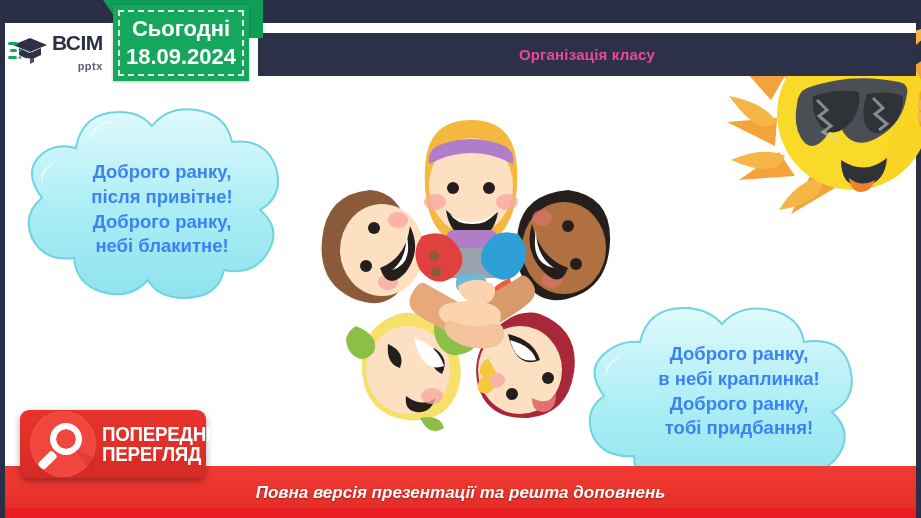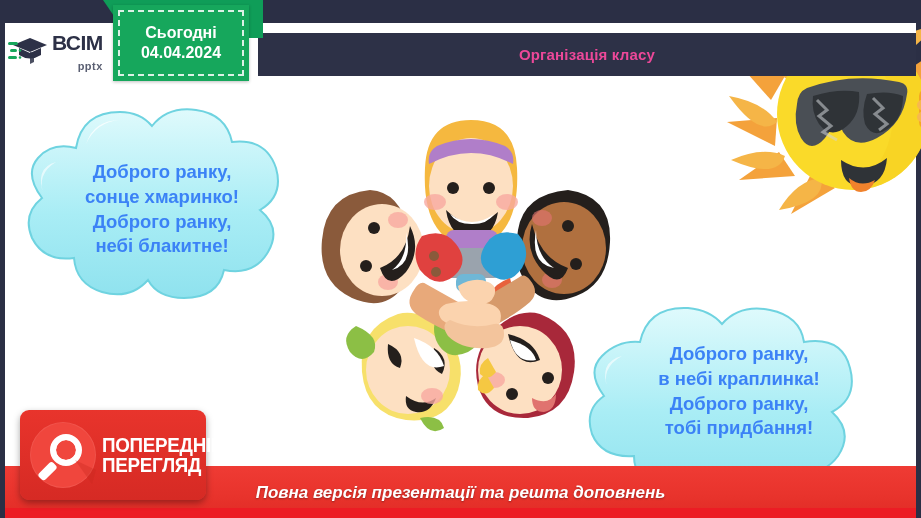--- a/index.html
+++ b/index.html
@@ -69,21 +69,21 @@
     background:#16a75c;
     display:flex; flex-direction:column; align-items:center; justify-content:center;
     gap:2px;
     box-shadow:0 1px 3px rgba(0,0,0,.25);
   }
   .datebadge::after{
     content:""; position:absolute; left:5px; top:5px; right:5px; bottom:5px;
     border:2px dashed rgba(255,255,255,.85);
   }
   .datebadge .dline {
-    color:#ffffff; font-size:16px; font-weight:600; position:relative; z-index:2;
+    color:#ffffff; font-size:22px; font-weight:600; position:relative; z-index:2;
   }
 
   
   .sun { position:absolute; right:-30px; top:-8px; width:230px; height:235px; }
 
   
   .kids { position:absolute; left:296px; top:108px; width:350px; height:330px; }
 
   
   .cloud { position:absolute; }
@@ -107,21 +107,21 @@
     color:#ffffff; font-size:17px; font-weight:700; font-style:italic;
     line-height:1.33; text-shadow:0 1px 2px rgba(0,0,0,.35);
   }
   .redfooter {
     position:absolute; left:5px; top:508px; width:911px; height:10px;
     background:#ec1c24;
   }
 
   
   .previewbadge {
-    position:absolute; left:20px; top:410px; width:186px; height:90px;
+    position:absolute; left:20px; top:410px; width:186px; height:68px;
     background:linear-gradient(180deg,#e8342c 0%,#d62a24 100%);
     border-radius:9px;
     box-shadow:0 3px 7px rgba(0,0,0,.35);
     display:flex; align-items:center; gap:6px; padding:0 8px 0 10px;
   }
   .previewbadge .magcircle {
     flex:0 0 auto; width:66px; height:66px; border-radius:50%;
     background:#f0463d; position:relative;
     box-shadow:inset 0 0 0 1px rgba(255,255,255,.08);
   }
@@ -268,21 +268,21 @@
         </linearGradient>
       </defs>
       <g>
         <path d="M62 44 q6 -36 44 -36 q20 0 32 14 q16 -20 44 -16 q30 4 36 32 q34 -4 44 26 q8 28 -16 42 q22 18 8 42 q-14 24 -44 18 q-6 28 -40 28 q-26 0 -36 -18 q-18 20 -46 12 q-26 -8 -28 -34 q-30 4 -42 -20 q-10 -24 10 -40 q-18 -24 -4 -40 q14 -16 38 -10Z" fill="url(#cg1)" stroke="#6fd3e0" stroke-width="2"></path>
         <path d="M72 40 q8 -24 34 -24 q-24 2 -34 24Z" fill="#ffffff" opacity=".75"></path>
         <path d="M30 92 q-8 -22 12 -34 q-22 6 -12 34Z" fill="#ffffff" opacity=".6"></path>
       </g>
     </svg>
     <div class="ctext">
       <div>Доброго ранку,</div>
-      <div>сонце хмаринко!</div>
+      <div>після привітне!</div>
       <div>Доброго ранку,</div>
       <div>небі блакитне!</div>
     </div>
   </div>
 
   <div class="cloud cloud-right">
     <svg viewBox="0 0 330 200" width="330" height="200" style="position:absolute;left:0;top:0;">
       <defs>
         <linearGradient id="cg2" x1="0" y1="0" x2="0" y2="1">
           <stop offset="0%" stop-color="#dffafc"></stop>
@@ -328,21 +328,21 @@
     </svg>
     <span class="wordmark">
       <span class="big">ВСІМ</span>
       <span class="small">pptx</span>
     </span>
   </div>
 
   <div class="greencorner"></div>
   <div class="datebadge">
     <span class="dline">Сьогодні</span>
-    <span class="dline">04.04.2024</span>
+    <span class="dline">18.09.2024</span>
   </div>
 
   <div class="redbanner">
     <span class="bline">Повна версія презентації та решта доповнень</span>
   </div>
   <div class="redfooter"></div>
 
   <div class="previewbadge">
     <span class="magcircle">
       <svg width="66" height="66" viewBox="0 0 66 66">

